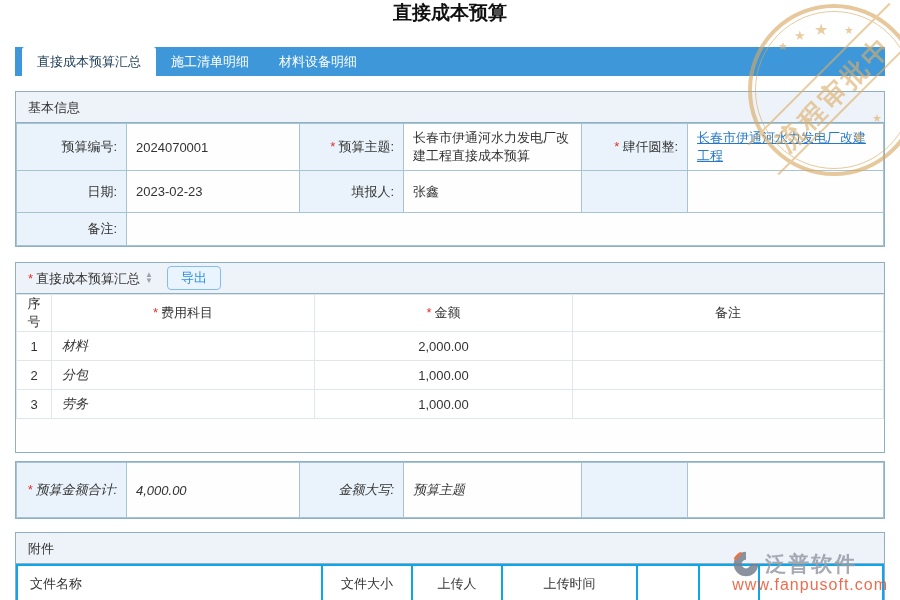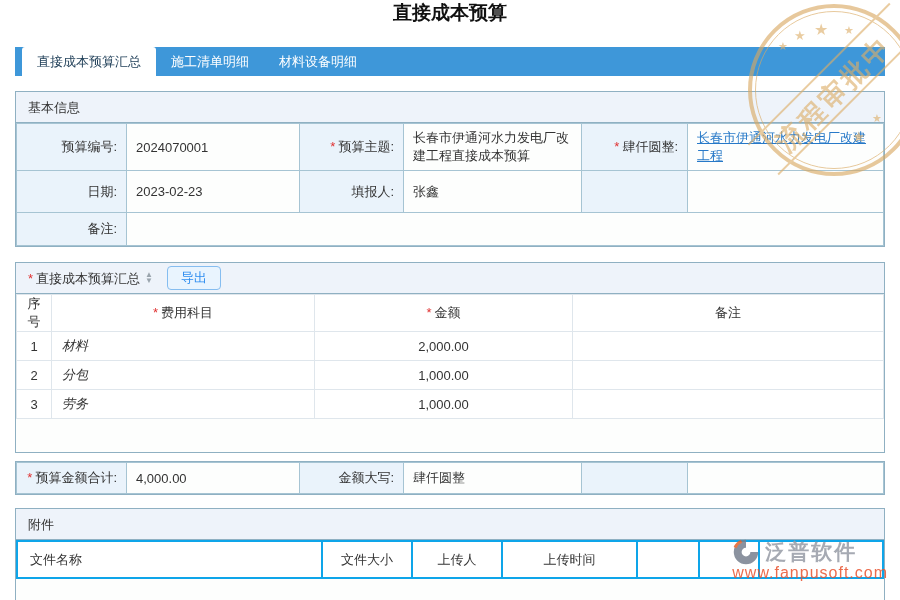--- a/index.html
+++ b/index.html
@@ -33,21 +33,21 @@
   .list-table tr.hdr td { color:#333; background:#fff; }
   .list-table td.subject { text-align:left; padding-left:10px;font-style:italic; }
   .sort-icon { display:inline-flex; flex-direction:column; line-height:6px; font-size:8px; color:#9aa4ad; margin-left:5px; }
   .export-btn { margin-left:14px; background:#e9f4fe; border:1px solid #85bdf0; color:#2d8cf0;
                 border-radius:4px; font-size:13px; padding:3px 13px; line-height:16px; cursor:pointer;
                 font-family:inherit; }
   .filler { height:33px; background:#fdfefd; }
 
   
   .totals-box { margin:8px 15px 0 15px; border:1px solid #8fb0c2; }
-  .totals-table td { border:1px solid #a6c4d3; padding:6px 9px; height:30px; background:#fdfefd; }
+  .totals-table td { border:1px solid #a6c4d3; padding:18px 9px; height:30px; background:#fdfefd;font-style:italic; }
   .totals-table td.lbl { background:#eaf3fb; text-align:right; white-space:nowrap; }
 
   
   .attach-box { margin-top:13px; }
   .attach-table td { border:2px solid #0ea5e9; padding:0 8px; height:37px; background:#fff; text-align:center; }
   .attach-table td.fname { text-align:left; padding-left:12px; }
   .attach-empty { height:30px; background:#fdfefd; }
 
   
   .stamp { position:absolute; left:748px; top:4px; width:172px; height:172px; z-index:20;
@@ -56,21 +56,21 @@
   .stamp .ring2 { position:absolute; inset:7px; border:1px solid #d9a860; border-radius:50%; }
   .stamp .band-line { position:absolute; left:-14px; top:84px; width:200px; height:2px; background:#ddae68; }
   .stamp .l1 { transform:rotate(-45deg) translateY(-21px); }
   .stamp .l2 { transform:rotate(-45deg) translateY(21px); }
   .stamp .band-text { position:absolute; left:0; top:72px; width:172px; text-align:center;
                       transform:rotate(-45deg); font-size:27px; font-weight:bold; color:#ddae68;
                       letter-spacing:3px; white-space:nowrap; }
   .stamp .star { position:absolute; color:#ddae68; }
 
   
-  .fanpu { position:absolute; right:12px; bottom:18px; z-index:15; opacity:.85; }
+  .fanpu { position:absolute; right:12px; bottom:6px; z-index:15; opacity:.85; }
   .fanpu-row { display:flex; align-items:center; gap:5px; }
   .fanpu-name { font-size:21px; font-weight:bold; color:#979ca6; letter-spacing:2px; }
   .fanpu-url { font-size:16px; color:#e8532f; text-align:center; margin-top:-2px; letter-spacing:1px; }
 </style>
 </head>
 <body>
 
 <div class="container">
 
   <div class="page-title">直接成本预算</div>
@@ -188,21 +188,21 @@
           <col style="width:104px">
           <col style="width:178px">
           <col style="width:106px">
           <col>
         </colgroup>
       <tbody>
           <tr>
         <td class="lbl"><span class="req">*</span><span>预算金额合计:</span></td>
         <td>4,000.00</td>
         <td class="lbl"><span>金额大写:</span></td>
-        <td>肆仟圆整</td>
+        <td>预算主题</td>
         <td class="lbl"></td>
         <td></td>
       </tr>
     </tbody>
       </table>
   </div>
 
   <div class="box attach-box">
     <div class="section-head">
       <span>附件</span>

